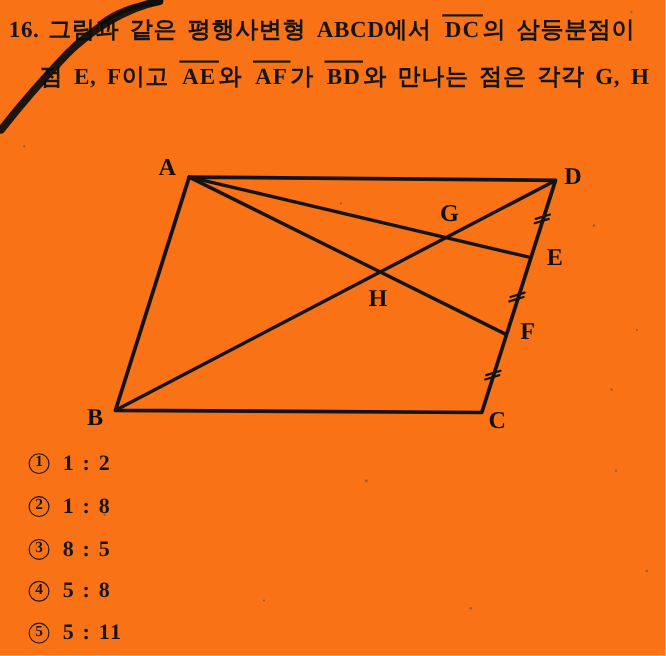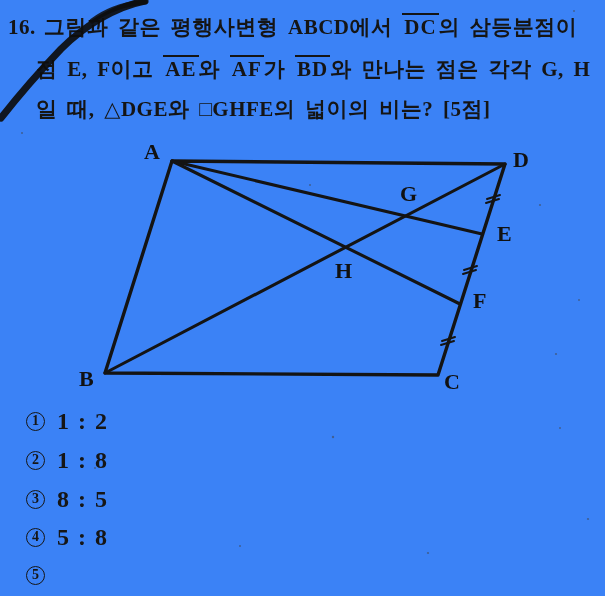--- a/index.html
+++ b/index.html
@@ -9,21 +9,21 @@
     height: 596px;
     background: #ffffff;
     overflow: hidden;
     font-family: "Liberation Serif", "DejaVu Serif", serif;
     color: #111111;
   }
   .page {
     position: relative;
     width: 605px;
     height: 596px;
-    background: #3b82f6;
+    background: #f97316;
   }
   
   .ptext {
     position: absolute;
     white-space: nowrap;
     font-size: 21px;
     font-weight: 600;
     letter-spacing: 0.5px;
     word-spacing: 4px;
     color: #151515;
@@ -71,44 +71,41 @@
     border-radius: 50%;
     display: flex;
     align-items: center;
     justify-content: center;
     font-size: 14px;
     font-weight: 600;
     color: #161616;
     box-sizing: border-box;
   }
   .cratio {
-    font-size: 24px;
+    font-size: 20px;
     font-weight: 600;
     letter-spacing: 1.5px;
     color: #161616;
   }
   #choice1 { top: 407px; }
   #choice2 { top: 446px; }
   #choice3 { top: 485px; }
   #choice4 { top: 523px; }
   #choice5 { top: 561px; }
 </style>
 </head>
 <body>
 
 <div class="page">
 
   <div class="ptext" id="line1">
     <span class="pnum">16.</span><span><span>그림과 같은 평행사변형  ABCD에서 </span><span class="ol">DC</span><span>의 삼등분점이</span></span>
   </div>
   <div class="ptext" id="line2">
     <span><span>점 E, F이고 </span><span class="ol">AE</span><span>와 </span><span class="ol">AF</span><span>가 </span><span class="ol">BD</span><span>와 만나는 점은 각각 G, H</span></span>
-  </div>
-  <div class="ptext" id="line3">
-    <span><span>일 때, △DGE와 □GHFE의 넓이의 비는? [5점]</span></span>
   </div>
 
   <svg class="fig" viewBox="0 0 605 596">
 
     <polygon points="172,161 505,164 438,375 105,373" fill="none" stroke="#141414" stroke-width="3.4" stroke-linejoin="round"></polygon>
 
     <line x1="172" y1="161" x2="482" y2="234" stroke="#141414" stroke-width="3.1" stroke-linecap="round"></line>
 
     <line x1="172" y1="161" x2="460" y2="304" stroke="#141414" stroke-width="3.1" stroke-linecap="round"></line>
 
@@ -162,15 +159,16 @@
   <div class="choice" id="choice3">
     <span class="cnum">3</span>
     <span class="cratio">8 : 5</span>
   </div>
   <div class="choice" id="choice4">
     <span class="cnum">4</span>
     <span class="cratio">5 : 8</span>
   </div>
   <div class="choice" id="choice5">
     <span class="cnum">5</span>
+    <span class="cratio">5 : 11</span>
   </div>
 
 </div>
 
 </body></html>

